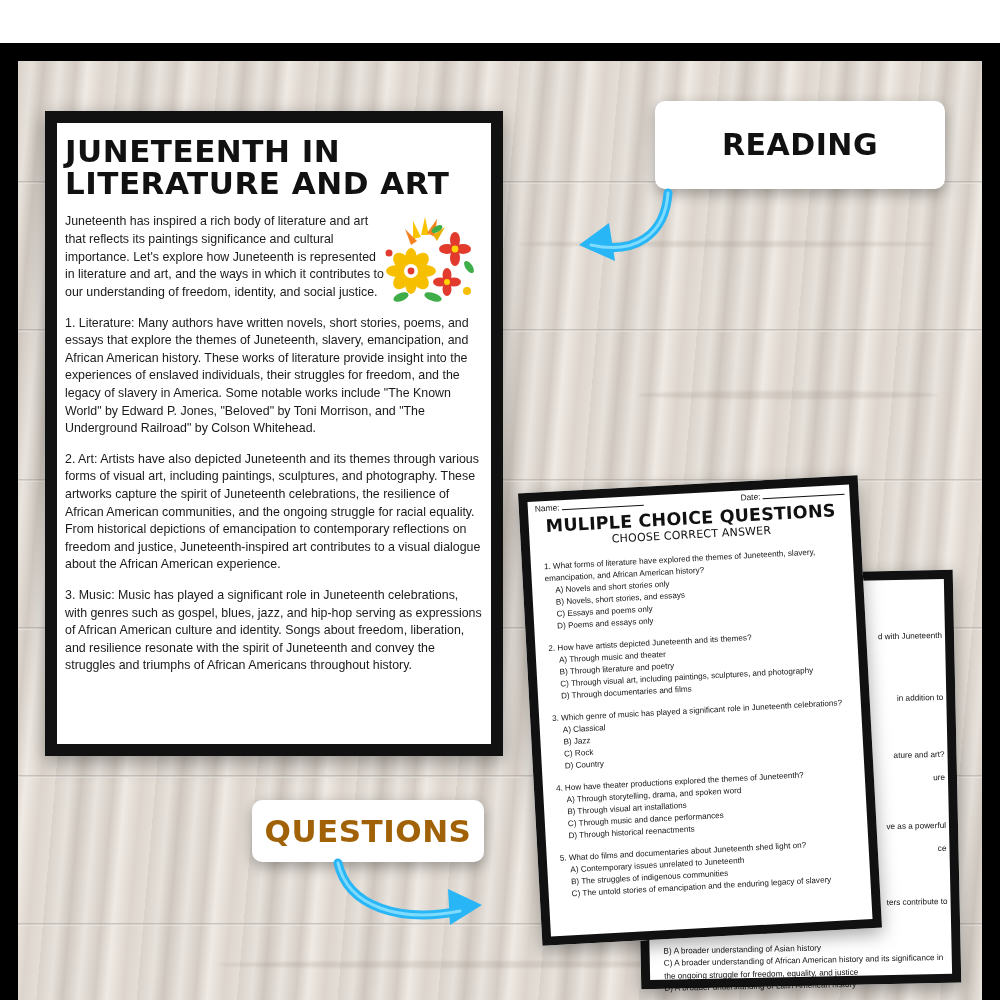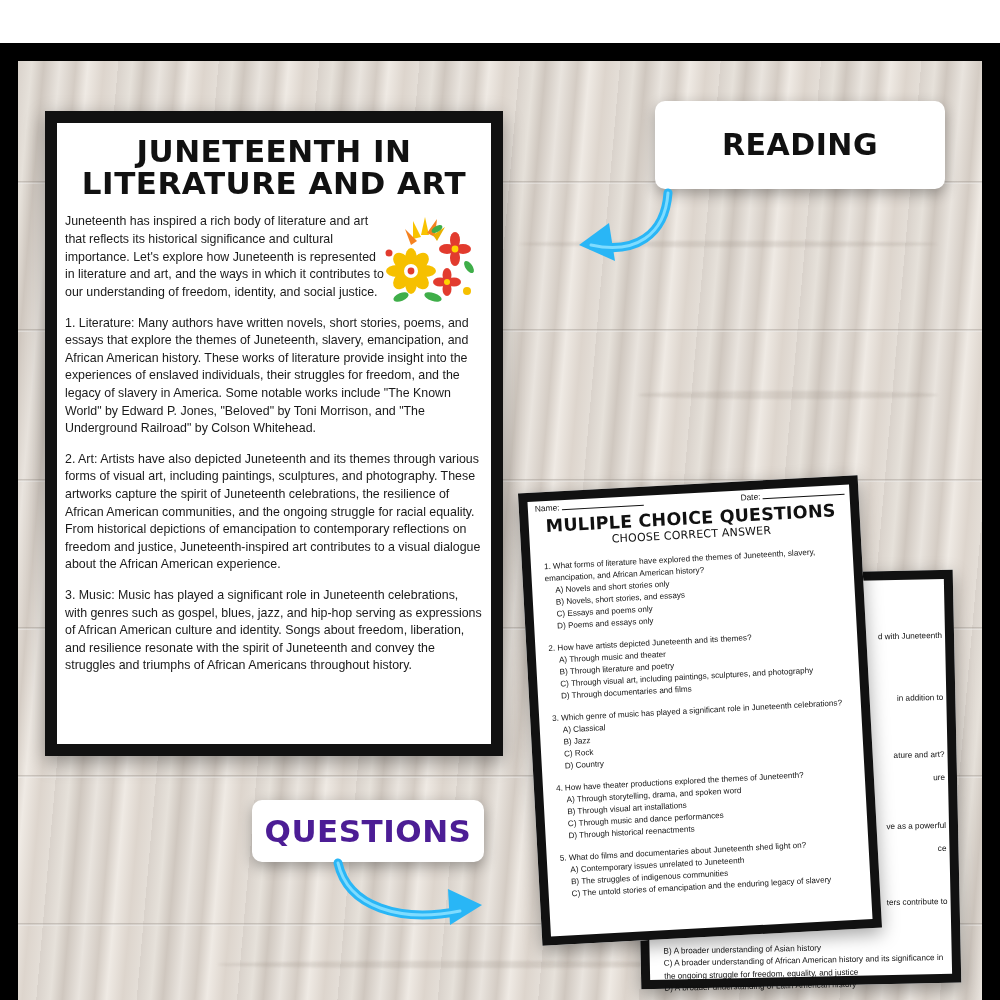--- a/index.html
+++ b/index.html
@@ -65,21 +65,20 @@
   #passage-body {
     position: absolute;
     left: 20px; top: 18px; right: 20px; bottom: 10px;
   }
   .passage-title {
     font-family: "DejaVu Sans", sans-serif;
     font-weight: bold;
     font-size: 31px;
     line-height: 1.04;
     letter-spacing: 0.5px;
-    text-align: center;
     color: #111;
     text-transform: uppercase;
     margin: 6px 0 14px 0;
   }
   .passage-p {
     font-size: 12.4px;
     line-height: 1.42;
     color: #1a1a1a;
     margin: 0 0 13px 0;
     text-align: left;
@@ -120,21 +119,21 @@
   }
   #banner-questions {
     left: 252px; top: 757px;
     width: 232px; height: 62px;
   }
   #banner-questions .ln {
     font-family: "DejaVu Sans", sans-serif;
     font-weight: bold;
     font-size: 31px;
     letter-spacing: 0.5px;
-    color: #4c1d95;
+    color: #a16207;
     text-transform: uppercase;
   }
 
   .arrow-svg { position: absolute; }
   #arrow-reading { left: 565px; top: 140px; width: 110px; height: 90px; }
   #arrow-questions { left: 330px; top: 812px; width: 175px; height: 85px; }
 
   
   #q2-sheet {
     left: 637px; top: 530px;
@@ -293,21 +292,21 @@
         <circle cx="66" cy="69" r="3" fill="#ffd400"></circle>
 
         <ellipse cx="52" cy="84" rx="9" ry="4" fill="#3fae49" transform="rotate(18 52 84)"></ellipse>
         <ellipse cx="20" cy="84" rx="8" ry="4" fill="#3fae49" transform="rotate(-22 20 84)"></ellipse>
         <ellipse cx="88" cy="54" rx="7" ry="3.5" fill="#3fae49" transform="rotate(55 88 54)"></ellipse>
         <ellipse cx="56" cy="16" rx="6" ry="3" fill="#3fae49" transform="rotate(-30 56 16)"></ellipse>
         <circle cx="86" cy="78" r="4" fill="#f6c000"></circle>
         <circle cx="8" cy="40" r="3.5" fill="#e23b2e"></circle>
       </svg>
 
-      <p class="passage-p" id="p1">Juneteenth has inspired a rich body of literature and art that reflects its historical significance and cultural importance. Let's explore how Juneteenth is represented in literature and art, and the ways in which it contributes to our understanding of freedom, identity, and social justice.</p>
+      <p class="passage-p" id="p1">Juneteenth has inspired a rich body of literature and art that reflects its paintings significance and cultural importance. Let's explore how Juneteenth is represented in literature and art, and the ways in which it contributes to our understanding of freedom, identity, and social justice.</p>
       <p class="passage-p">1. Literature: Many authors have written novels, short stories, poems, and essays that explore the themes of Juneteenth, slavery, emancipation, and African American history. These works of literature provide insight into the experiences of enslaved individuals, their struggles for freedom, and the legacy of slavery in America. Some notable works include "The Known World" by Edward P. Jones, "Beloved" by Toni Morrison, and "The Underground Railroad" by Colson Whitehead.</p>
       <p class="passage-p">2. Art: Artists have also depicted Juneteenth and its themes through various forms of visual art, including paintings, sculptures, and photography. These artworks capture the spirit of Juneteenth celebrations, the resilience of African American communities, and the ongoing struggle for racial equality. From historical depictions of emancipation to contemporary reflections on freedom and justice, Juneteenth-inspired art contributes to a visual dialogue about the African American experience.</p>
       <p class="passage-p">3. Music: Music has played a significant role in Juneteenth celebrations, with genres such as gospel, blues, jazz, and hip-hop serving as expressions of African American culture and identity. Songs about freedom, liberation, and resilience resonate with the spirit of Juneteenth and convey the struggles and triumphs of African Americans throughout history.</p>
     </div>
   </div>
 
   <div class="sheet" id="q2-sheet">
     <div class="frame"></div>
     <div id="q2-body">
       <div style="height:46px;"></div>

